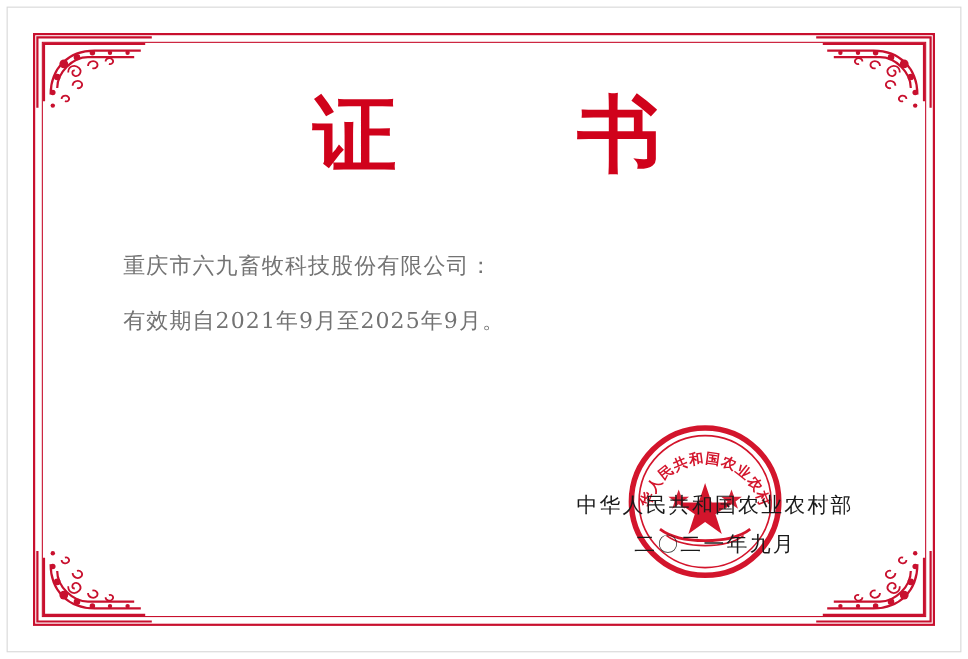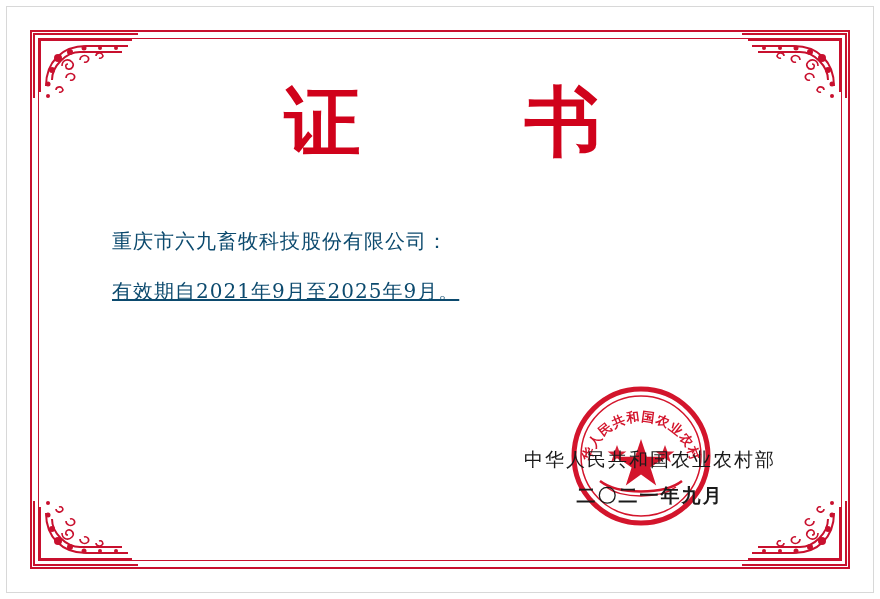--- a/index.html
+++ b/index.html
@@ -81,48 +81,48 @@
     text-indent: 44px;
     line-height: 1;
   }
 
   
   .body-block {
     position: absolute;
     left: 112px;
     right: 112px;
     top: 218px;
-    color: #0c4a6e;
+    color: #737373;
     font-family: "DejaVu Serif", serif;
     font-size: 20px;
     line-height: 46px;
     letter-spacing: 1px;
   }
   .salutation { margin: 0 0 4px 0; }
   .para {
     margin: 0;
     text-indent: 40px;
   }
-  .para2 { margin: 0; text-decoration: underline; }
+  .para2 { margin: 0; }
 
   
   .signature {
     position: absolute;
     right: 104px;
     bottom: 86px;
     text-align: center;
     color: #1a1a1a;
     font-family: "DejaVu Serif", serif;
     font-size: 19px;
     line-height: 36px;
     letter-spacing: 2px;
     z-index: 3;
   }
   .sig-org { white-space: nowrap; }
-  .sig-date { white-space: nowrap; font-weight: bold; }
+  .sig-date { white-space: nowrap; }
 
   
   .seal {
     position: absolute;
     right: 168px;
     bottom: 72px;
     width: 142px;
     height: 142px;
     z-index: 2;
     opacity: 0.92;

